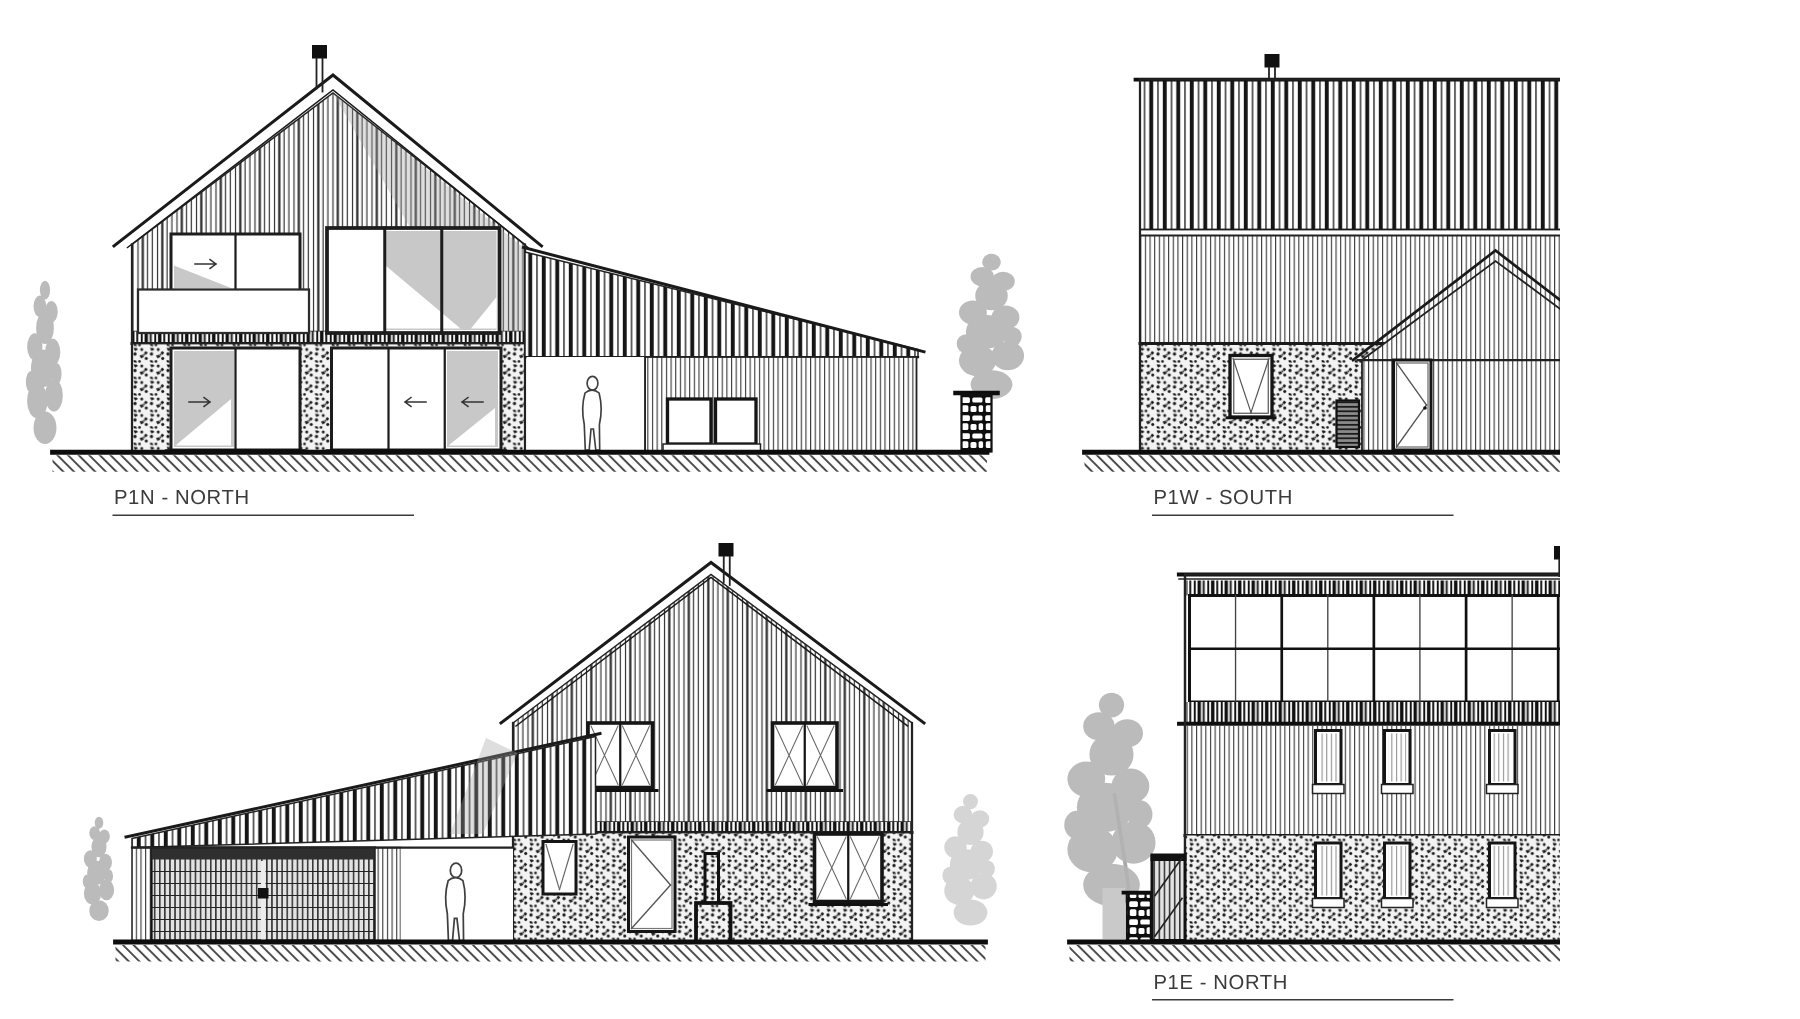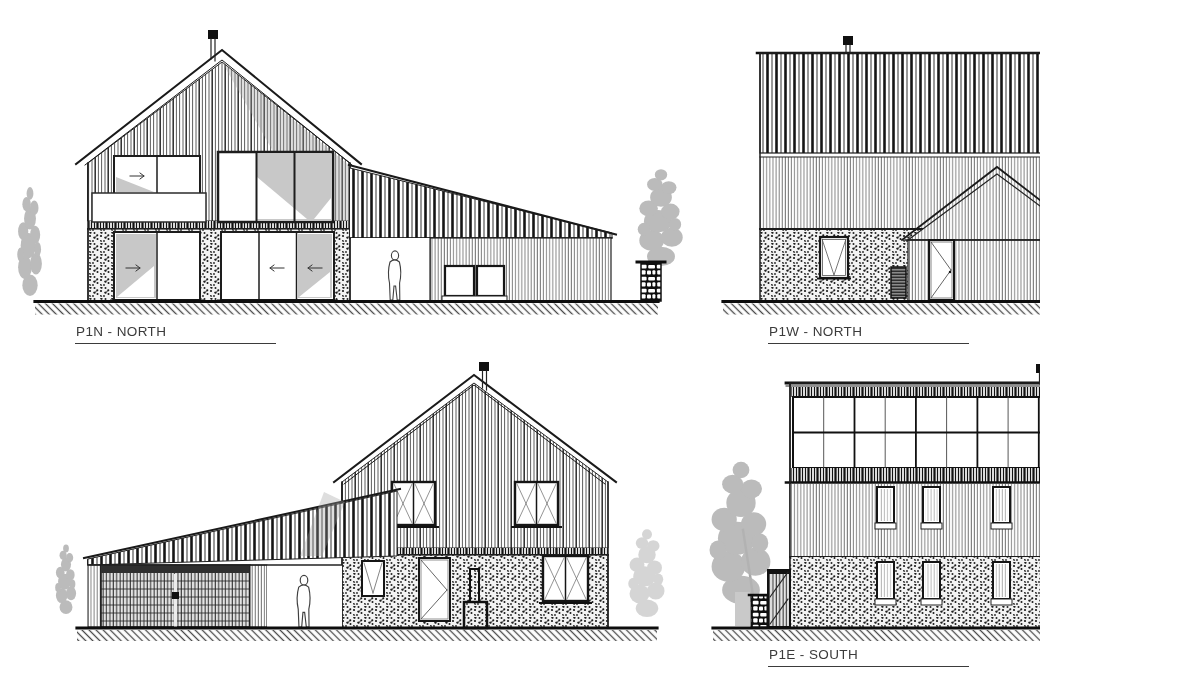--- a/index.html
+++ b/index.html
@@ -377,16 +377,16 @@
   </g>
 
   <g>
     <line x1="713" y1="628" x2="1186" y2="628" stroke="#0d0d0d" stroke-width="3.2"></line>
     <rect x="713" y="630" width="473" height="11" fill="url(#hatchPat)"></rect>
   </g>
 </g>
 </svg>
 
 <div class="el-label" style="left:75px;top:324px">P1N - NORTH</div>
-<div class="el-label" style="left:768px;top:324px">P1W - NORTH</div>
-<div class="el-label" style="left:768px;top:647px">P1E - SOUTH</div>
+<div class="el-label" style="left:768px;top:324px">P1W - SOUTH</div>
+<div class="el-label" style="left:768px;top:647px">P1E - NORTH</div>
 
 </div>
 
 </body></html>

